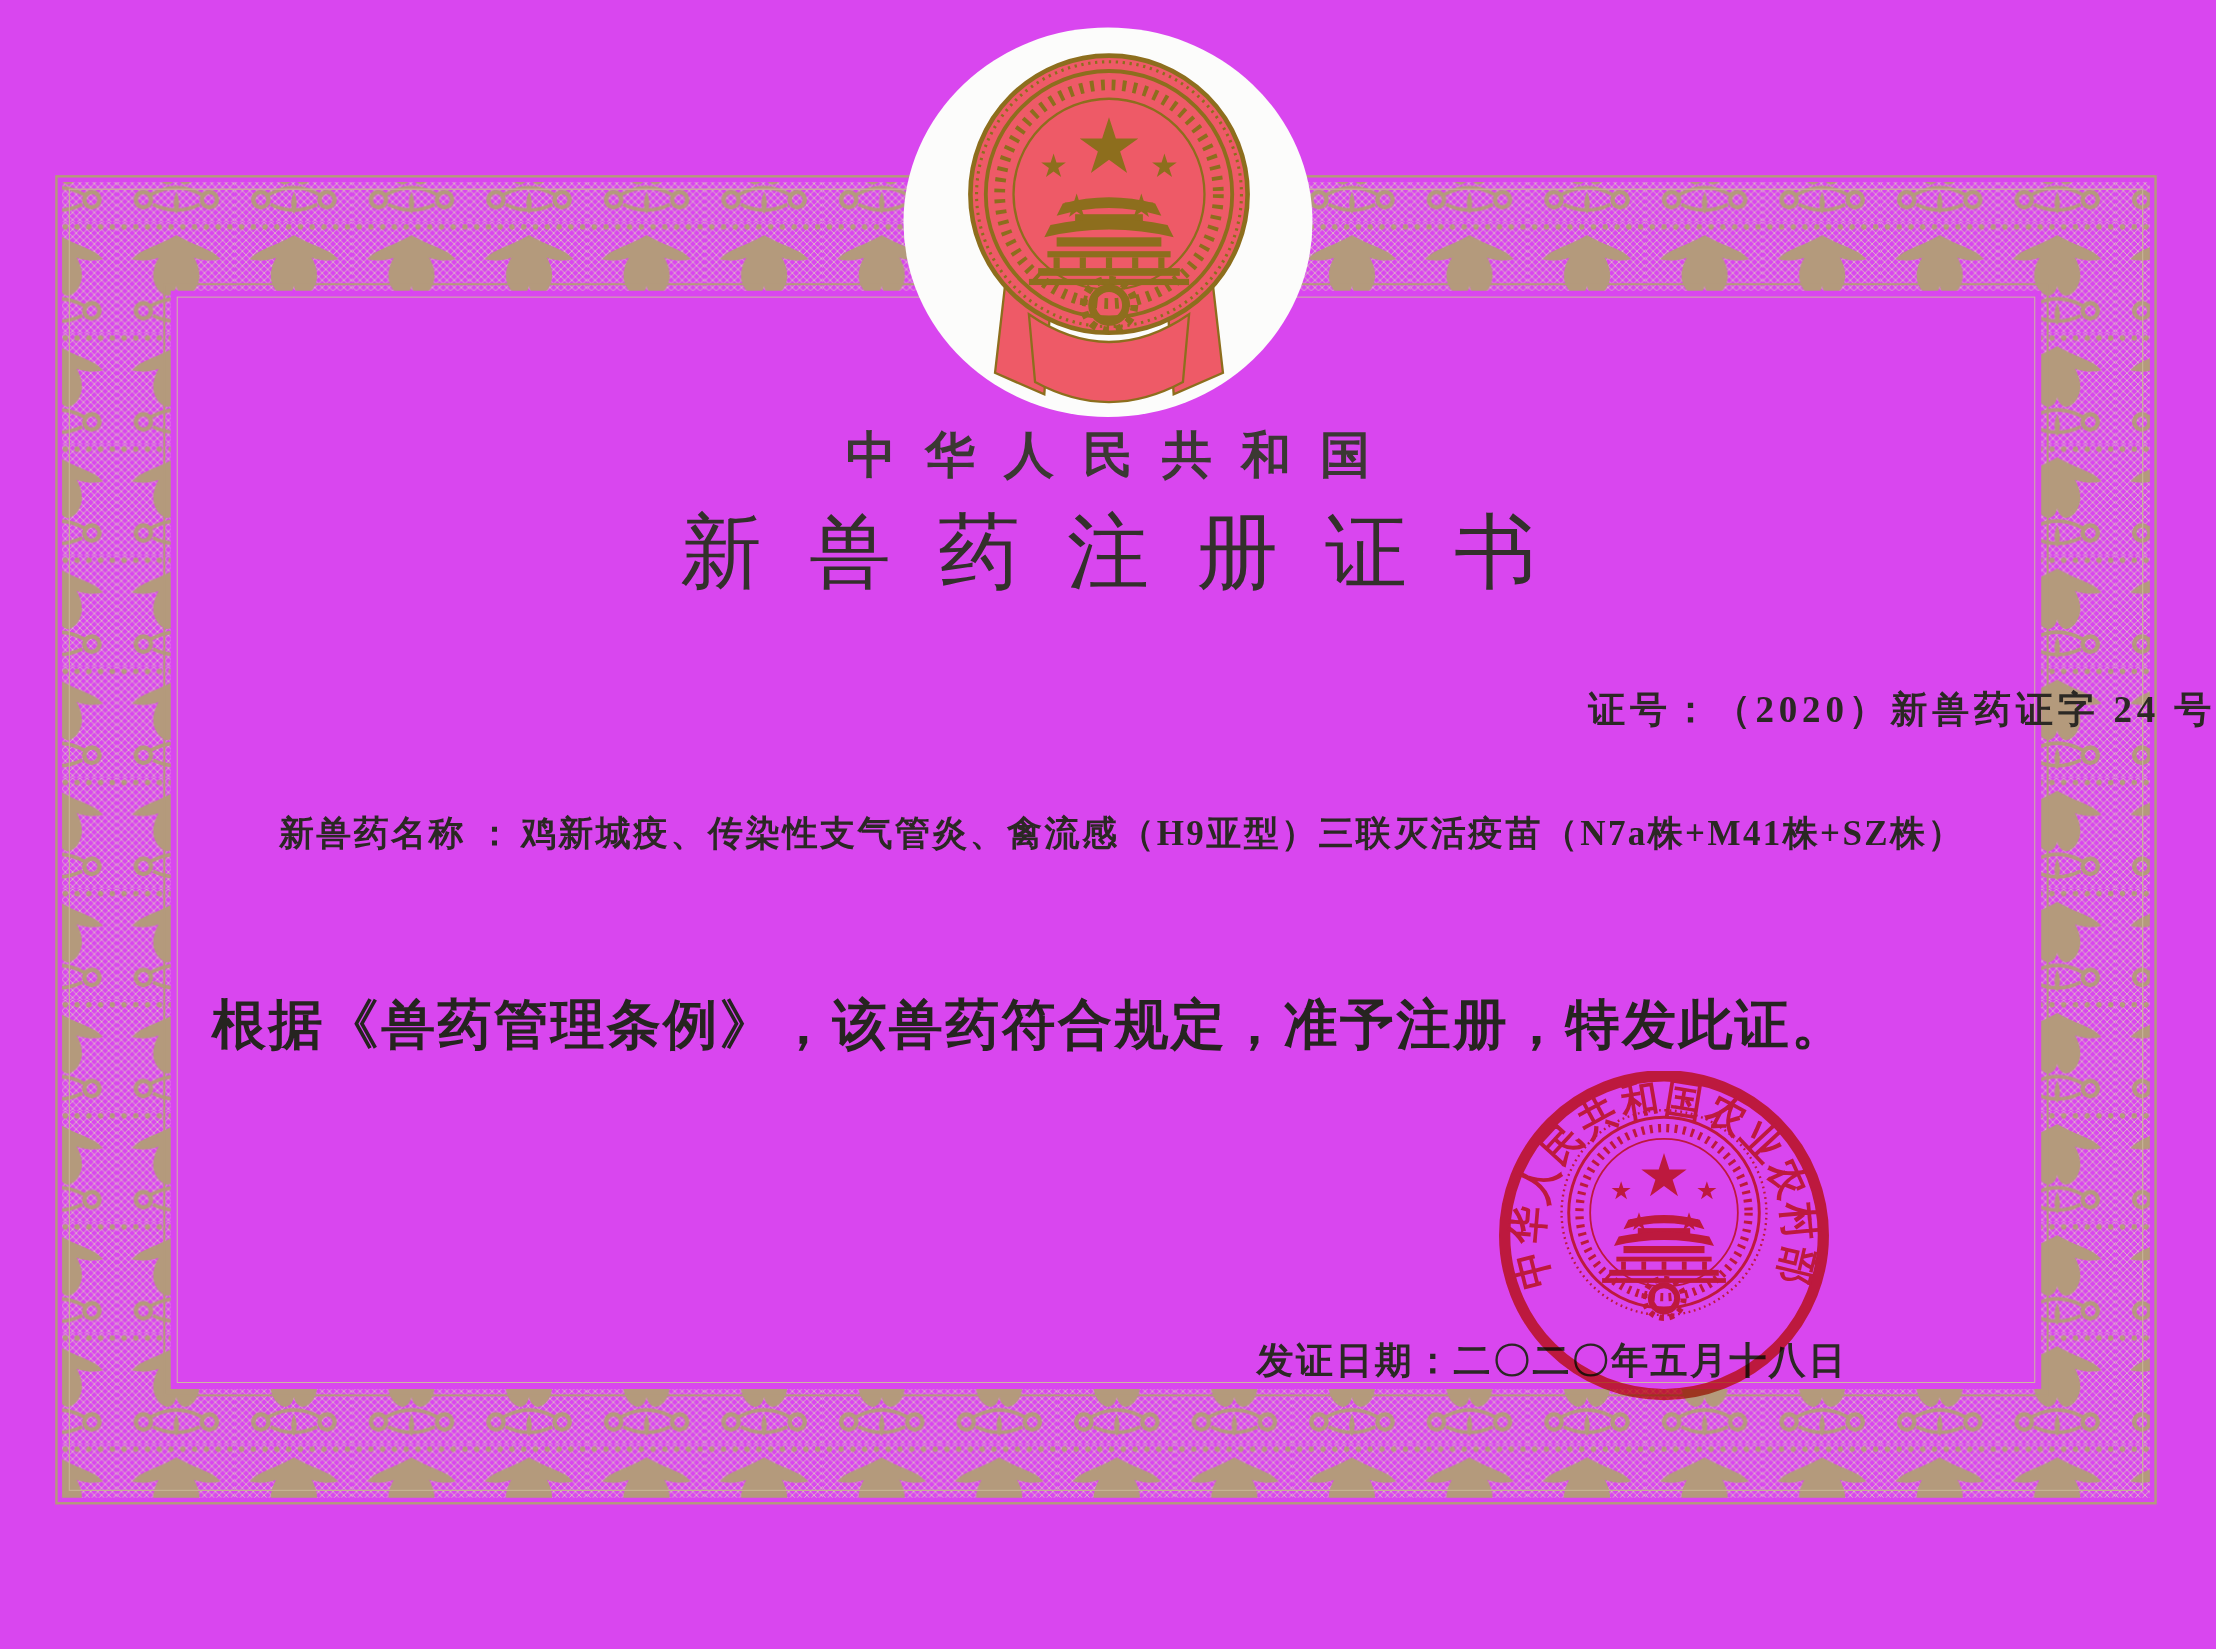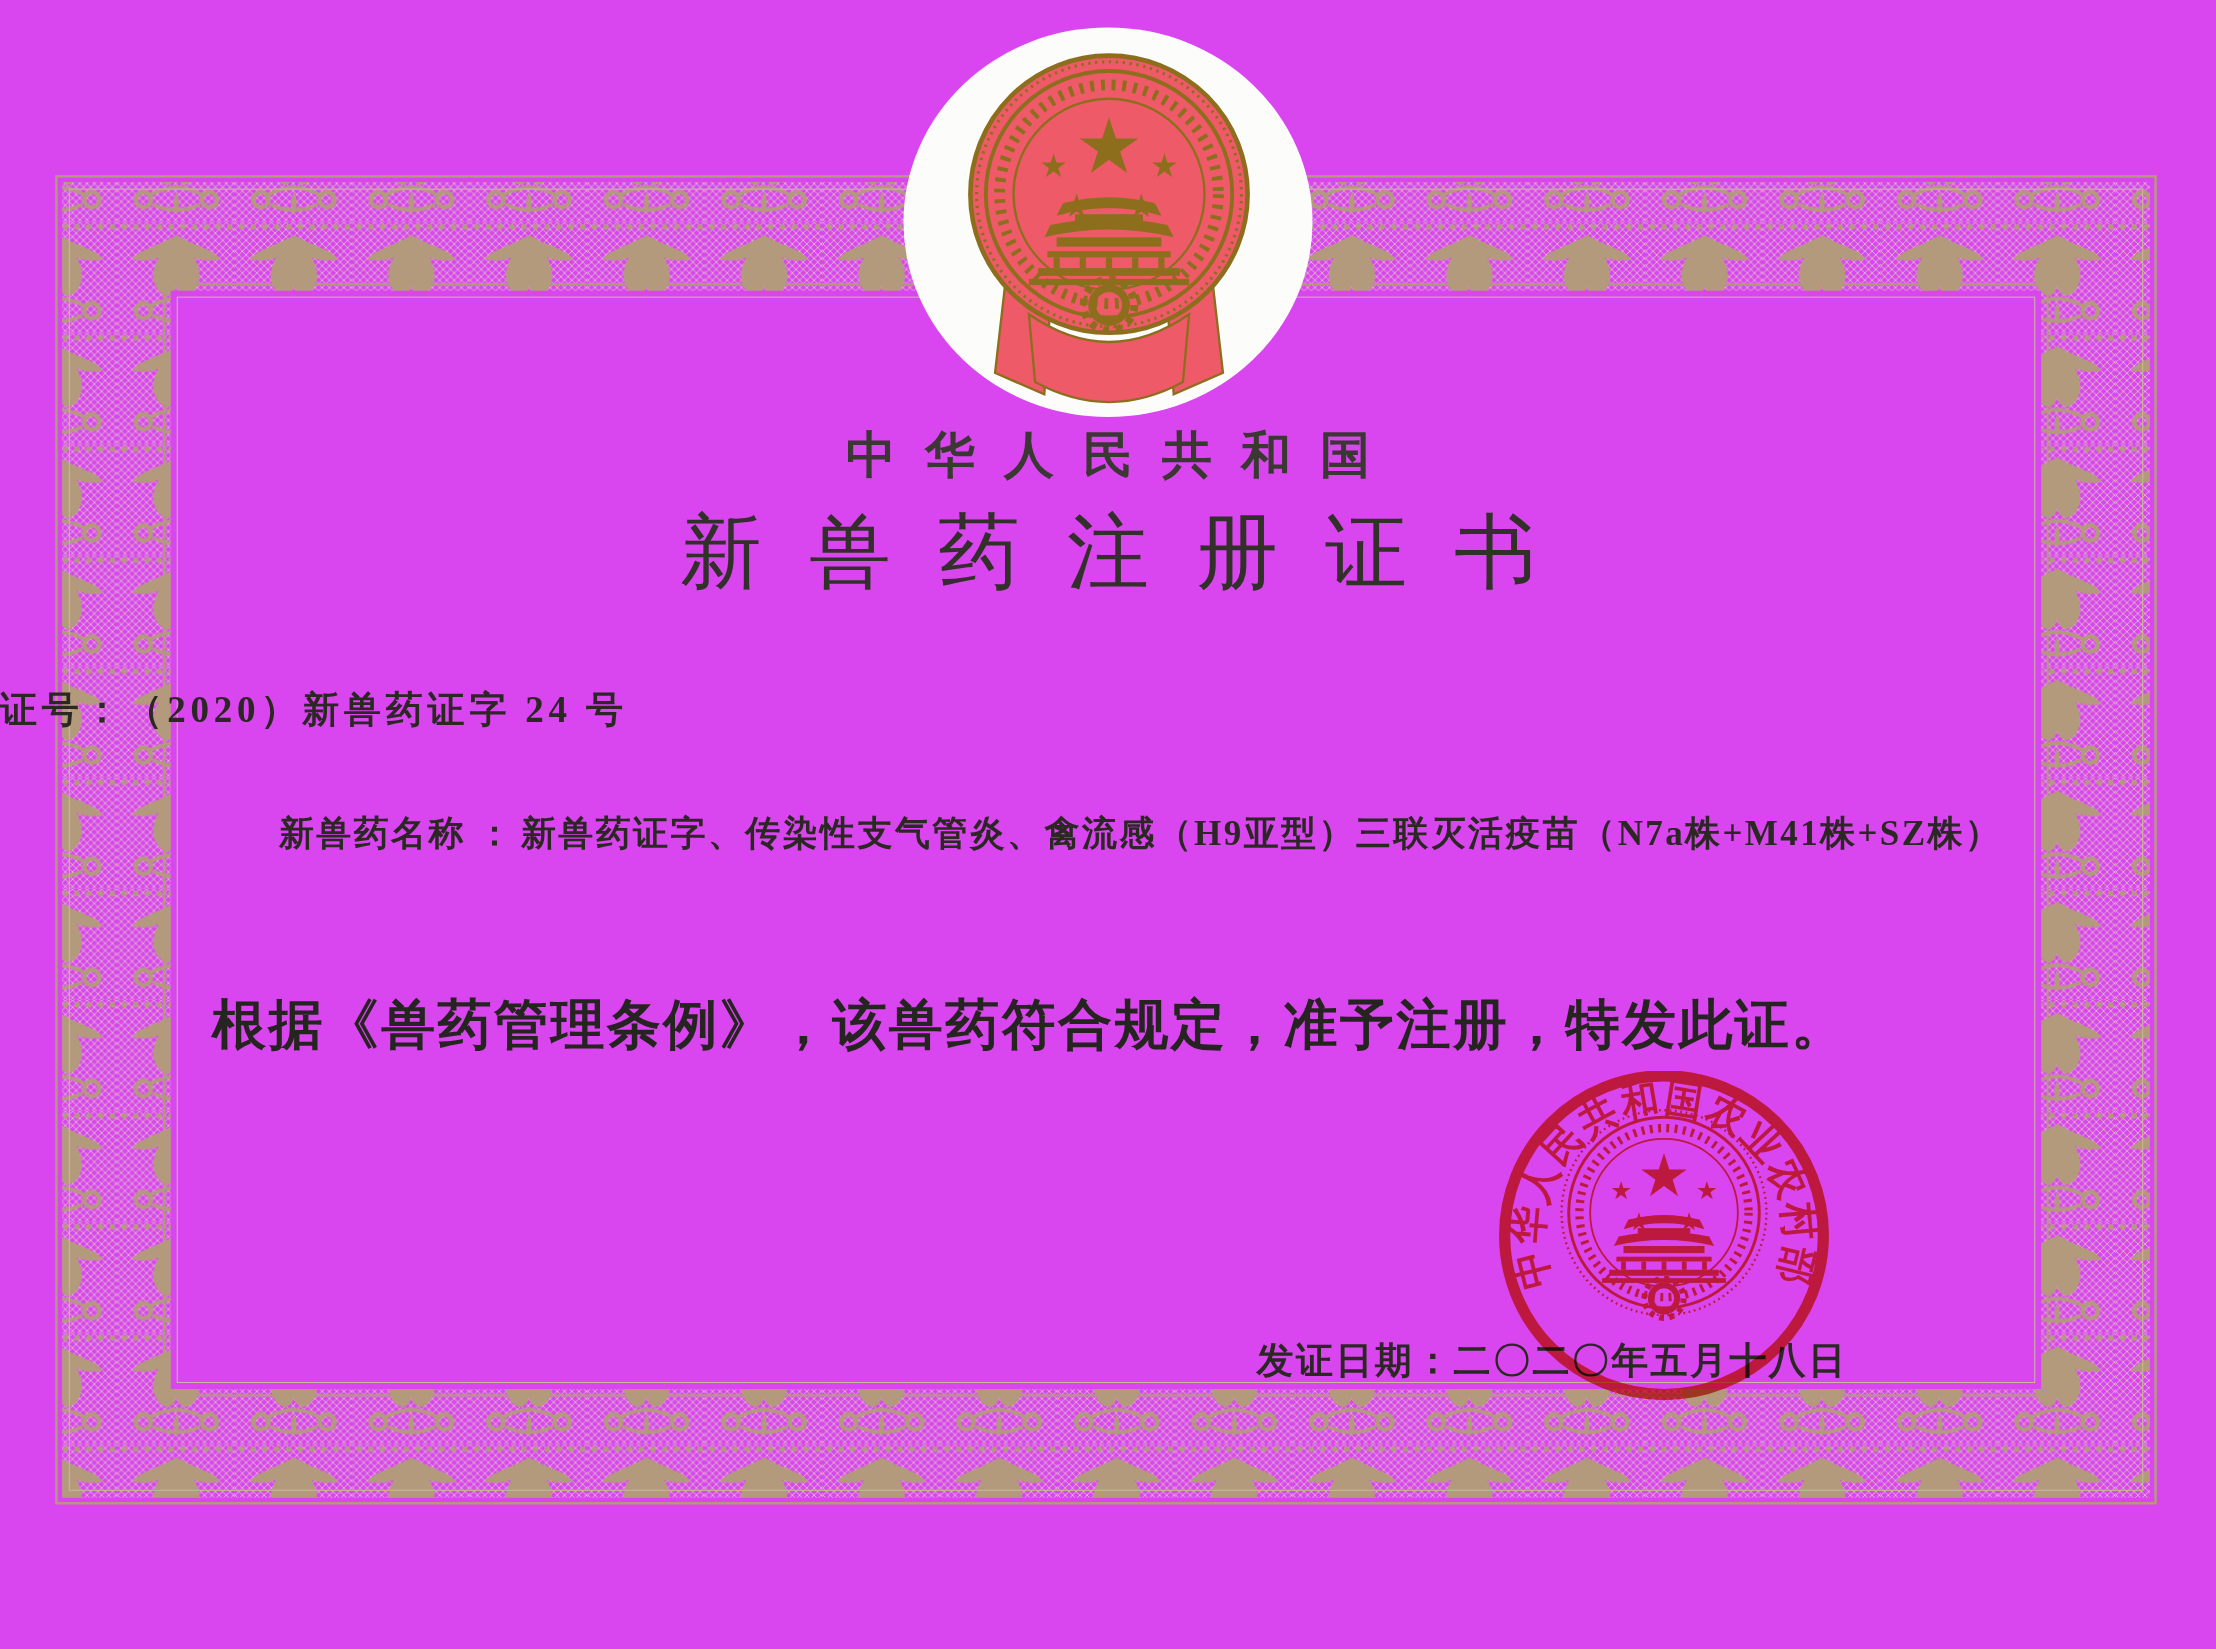--- a/index.html
+++ b/index.html
@@ -18,21 +18,21 @@
     text-align:center;font-size:50px;font-weight:600;color:#3b3833;
     letter-spacing:29px;padding-left:29px;box-sizing:border-box;
   }
   .line-title{
     position:absolute;left:0;top:498px;width:100%;
     text-align:center;font-size:82px;font-weight:400;color:#33302b;
     letter-spacing:47px;padding-left:47px;box-sizing:border-box;
   }
   .line-certno{
     position:absolute;left:0;top:685px;width:100%;
-    text-align:left;font-size:37px;font-weight:700;letter-spacing:4.8px;color:#2b2824;
+    text-align:right;font-size:37px;font-weight:700;letter-spacing:4.8px;color:#2b2824;
   }
   .fields{
     position:absolute;left:212px;top:770px;width:1828px;
     display:flex;flex-direction:column;row-gap:35px;
   }
   .field-row{font-size:35px;font-weight:700;white-space:pre-wrap;letter-spacing:2.4px;color:#2b2824;}
   .field-label{display:inline-block;min-width:242px;}
   .statement{
     position:absolute;left:212px;top:989px;width:1836px;
     font-size:54px;font-weight:700;letter-spacing:2.4px;color:#262420;
@@ -130,21 +130,21 @@
     <circle cx="100" cy="100" r="90" fill="#ee5a67" stroke="#8d6e1d" stroke-width="3"></circle>
     <use href="#emblem-core" color="#8d6e1d"></use>
   </svg>
 
   <div class="line-country">中华人民共和国</div>
   <div class="line-title">新兽药注册证书</div>
   <div class="line-certno">证号：（2020）新兽药证字 24 号</div>
 
   <div class="fields">
     <div class="field-row">
-      <span class="field-label">新兽药名称 ：</span><span>新兽药证字、传染性支气管炎、禽流感（H9亚型）三联灭活疫苗（N7a株+M41株+SZ株）</span>
+      <span class="field-label">新兽药名称 ：</span><span>鸡新城疫、传染性支气管炎、禽流感（H9亚型）三联灭活疫苗（N7a株+M41株+SZ株）</span>
     </div>
   </div>
 
   <div class="statement">根据《兽药管理条例》，该兽药符合规定，准予注册，特发此证。</div>
 
   <div class="date-line">
     <span>发证日期：</span><span>二〇二〇年五月十八日</span>
   </div>
 
   <svg class="seal" viewBox="0 0 210 210">

